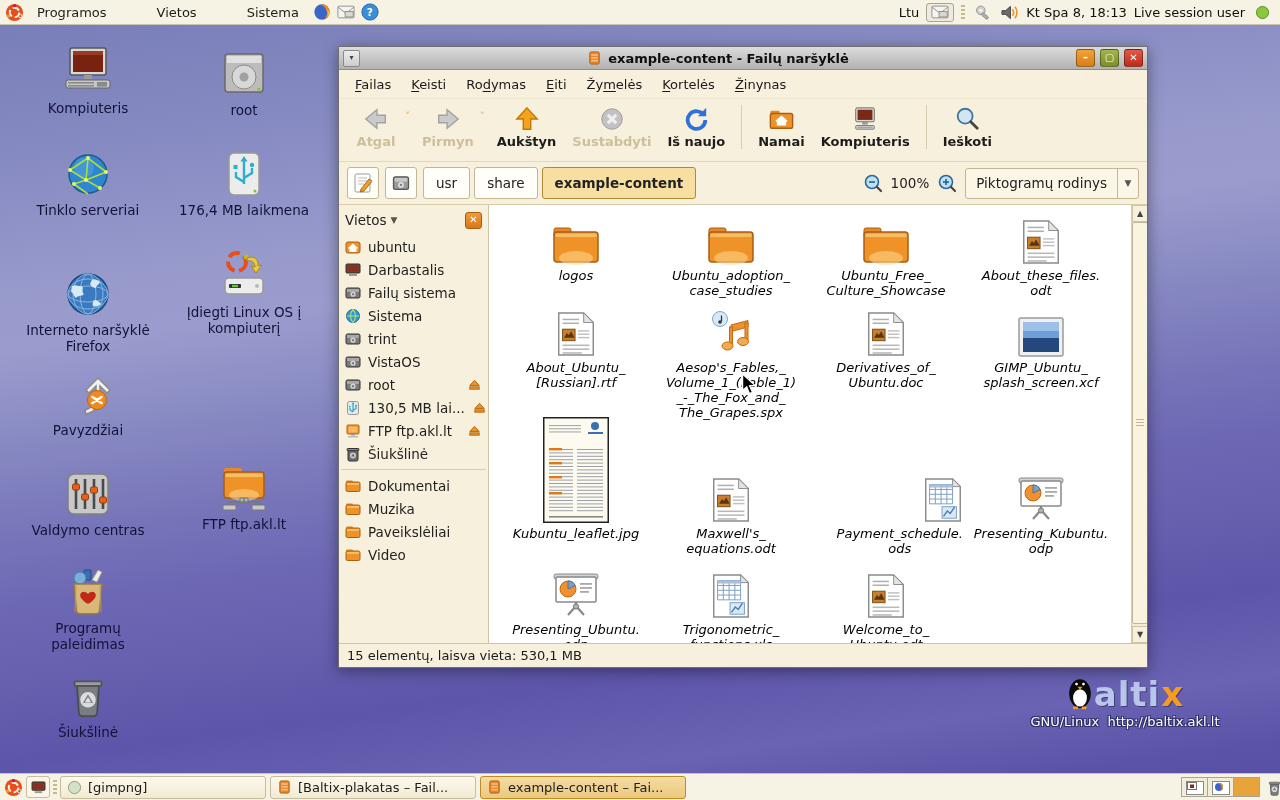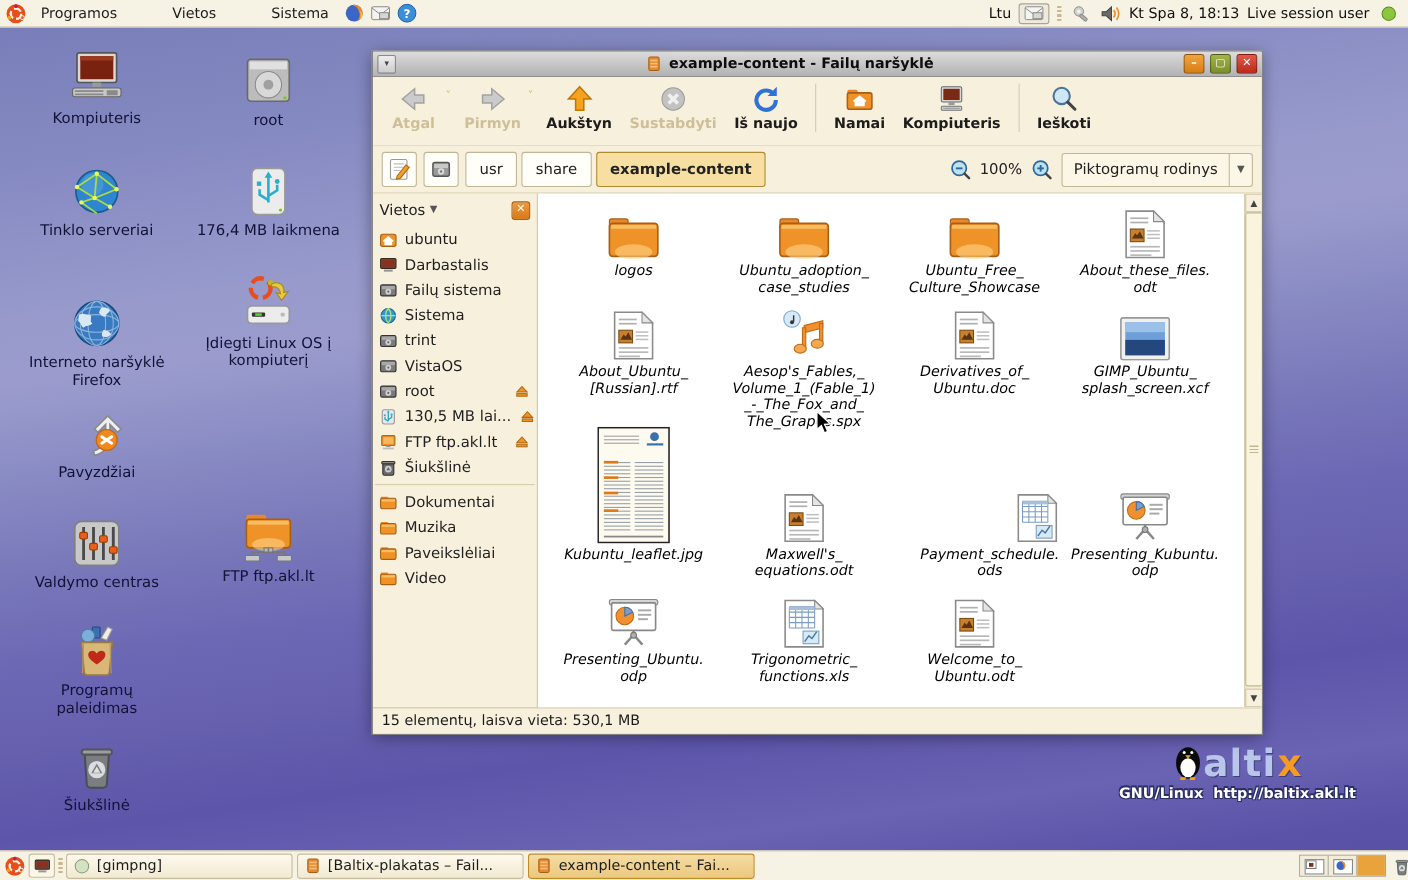--- a/index.html
+++ b/index.html
@@ -22,21 +22,21 @@
   
   .dicon{position:absolute;width:150px;display:flex;flex-direction:column;align-items:center;z-index:5;}
   .dicon .ibox{height:50px;display:flex;align-items:flex-end;justify-content:center;}
   .dicon .dlabel{margin-top:5px;text-align:center;color:#121238;font-size:13.5px;line-height:1.15;white-space:pre-line;}
   
   #brand{position:absolute;left:1000px;top:672px;width:250px;text-align:center;z-index:4;}
   #brand .wordmark{display:flex;align-items:flex-end;justify-content:center;gap:1px;}
   #brand .balti{font-size:34px;font-weight:bold;color:#b9c5ea;letter-spacing:1px;line-height:.9;
      text-shadow:1px 1px 0 #3d3f7a;}
   #brand .bx{color:#f59a22;font-size:34px;font-weight:bold;line-height:.9;text-shadow:1px 1px 0 #3d3f7a;}
-  #brand .sub{margin-top:4px;font-size:13px;font-weight:bold;color:#fff;
+  #brand .sub{margin-top:4px;font-size:13px;font-weight:normal;color:#fff;
      text-shadow:1px 1px 0 #2c2e66,-1px -1px 0 #2c2e66,1px -1px 0 #2c2e66,-1px 1px 0 #2c2e66;}
   
   #fm-window{position:absolute;left:338px;top:46px;width:808px;height:620px;z-index:20;
      border:1px solid #6f6f6f;box-shadow:0 3px 14px rgba(0,0,0,.4);background:#f7f0dd;
      display:flex;flex-direction:column;}
   #titlebar{height:22px;background:linear-gradient(180deg,#dcdcdc,#b2b2b2);border-bottom:1px solid #8e8e8e;
      display:flex;align-items:center;padding:0 4px;gap:5px;}
   .tb-menu-btn{width:15px;height:15px;border:1px solid #8a8a8a;border-radius:2px;
      background:linear-gradient(#eee,#ccc);font-size:8px;line-height:13px;text-align:center;color:#444;}
   #title-text{flex:1;display:flex;align-items:center;justify-content:center;gap:6px;
@@ -382,20 +382,29 @@
               <rect x="4.5" y="7" width="7" height="1.6" fill="#f8c080"></rect>
               <rect x="4.5" y="10" width="7" height="1.6" fill="#f8c080"></rect>
             </svg>
           </span>
           <span>example-content - Failų naršyklė</span>
         </span>
       <span class="wbtn min">–</span>
       <span class="wbtn max">▢</span>
       <span class="wbtn close">✕</span>
     </div>
+    <div id="menubar">
+        <span class="menu-item"><u>F</u>ailas</span>
+        <span class="menu-item"><u>K</u>eisti</span>
+        <span class="menu-item">Ro<u>d</u>ymas</span>
+        <span class="menu-item"><u>E</u>iti</span>
+        <span class="menu-item">Žy<u>m</u>elės</span>
+        <span class="menu-item"><u>K</u>ortelės</span>
+        <span class="menu-item"><u>Ž</u>inynas</span>
+      </div>
     <div id="toolbar">
       <span class="tbtn-wrap">
           <span class="tbtn disabled">
             <span class="ticon">
               <svg width="26" height="26" viewBox="0 0 28 28">
                 <path d="M3 14 L15 4 v6 h9 v8 h-9 v6 z" fill="#cbcbcb" stroke="#a2a2a2" stroke-width="1.5"></path>
               </svg>
             </span>
             <span class="tlabel">Atgal</span>
           </span>

